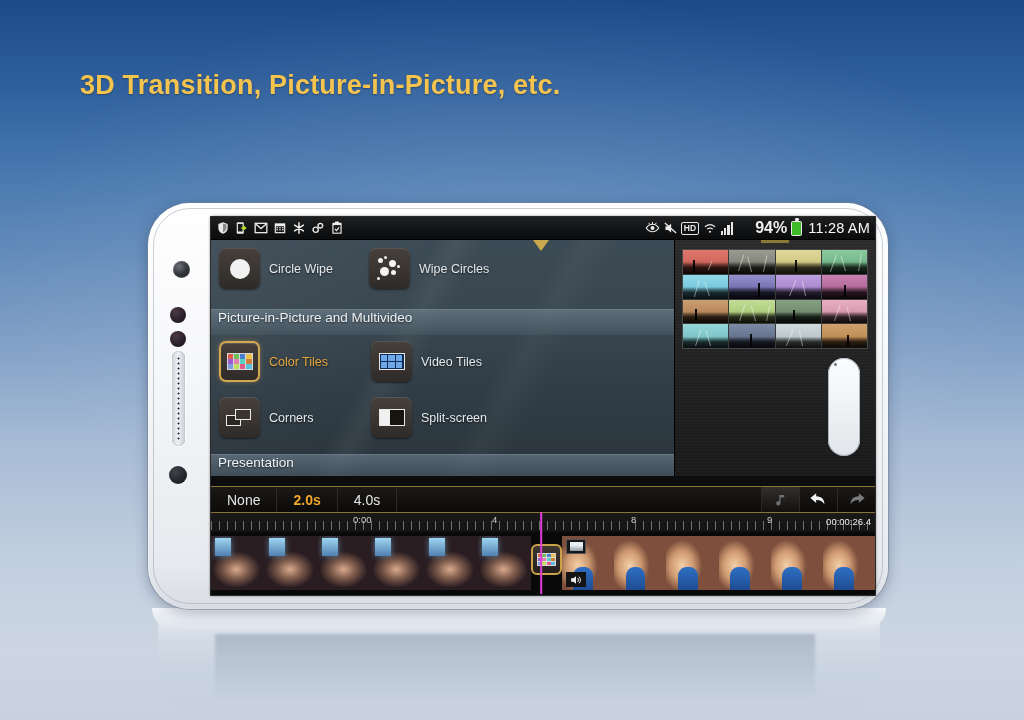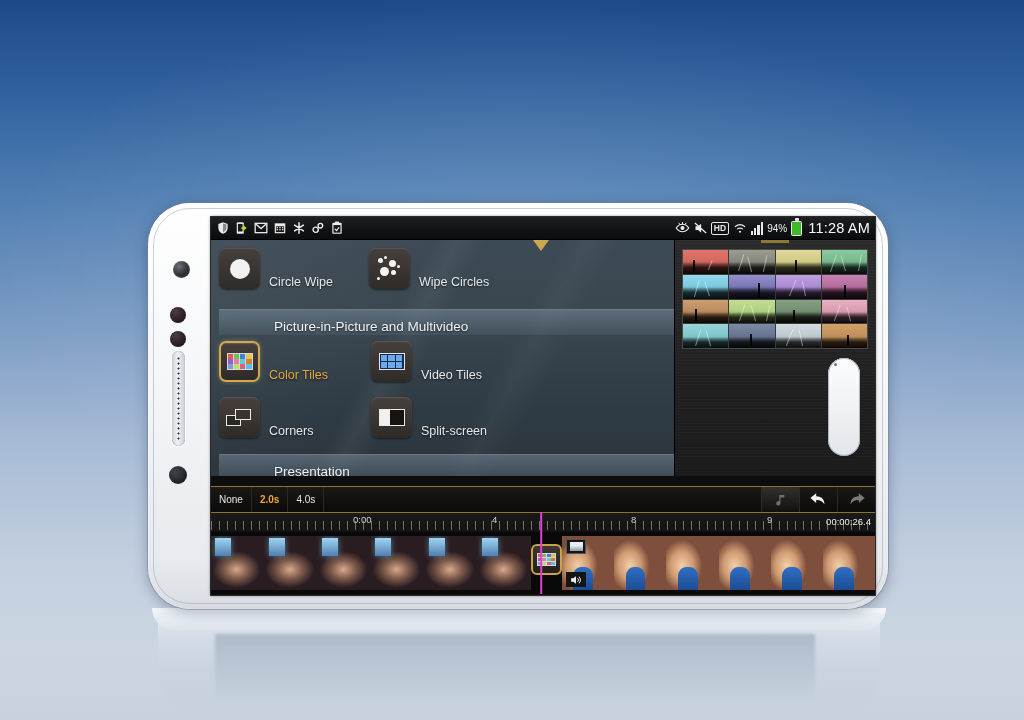--- a/index.html
+++ b/index.html
@@ -134,21 +134,21 @@
   
   .statusbar {
     position: absolute; left: 0; top: 0; width: 100%; height: 23px;
     background: linear-gradient(to bottom, #1e2022 0%, #121314 55%, #0b0c0d 100%);
     display: flex; align-items: center; padding: 0 5px;
     border-bottom: 1px solid #000;
   }
   .sb-left { display: flex; align-items: center; gap: 5px; }
   .sb-right { margin-left: auto; display: flex; align-items: center; gap: 4px; }
   .sb-ico { width: 14px; height: 14px; display: inline-block; }
-  .sb-batt-text { color: #f0f0f0; font-size: 10px; font-weight: normal; }
+  .sb-batt-text { color: #f0f0f0; font-size: 16px; font-weight: bold; margin-left: 18px; }
   .sb-clock { color: #fafafa; font-size: 14.5px; letter-spacing: 0.2px; padding-left: 2px; }
   .batt-body {
     width: 11px; height: 15px; border: 1.4px solid #e9e9e9; border-radius: 1.5px;
     position: relative; background: #3fbb2a;
   }
   .batt-body::before {
     content: ""; position: absolute; left: 2.5px; top: -3.4px;
     width: 4px; height: 2.4px; background: #e9e9e9; border-radius: 1px;
   }
   .hd-badge {
@@ -170,44 +170,44 @@
     overflow: hidden;
   }
   .fx-panel .diag {
     position: absolute; inset: 0;
     background:
       linear-gradient(118deg, transparent 38%, rgba(255,255,255,0.05) 42%, transparent 47%),
       linear-gradient(118deg, transparent 60%, rgba(255,255,255,0.035) 64%, transparent 70%);
     pointer-events: none;
   }
   .fx-row { position: absolute; display: flex; align-items: flex-start; }
-  .fx-item { display: flex; align-items: flex-end; }
+  .fx-item { display: flex; align-items: center; }
   .fx-thumb {
     width: 41px; height: 41px; border-radius: 7px; flex: 0 0 auto;
     background: linear-gradient(to bottom, #45403c 0%, #3a3531 55%, #2e2a27 100%);
     box-shadow: inset 0 1px 1px rgba(255,255,255,0.13), 0 1px 2px rgba(0,0,0,0.5);
     display: flex; align-items: center; justify-content: center;
     position: relative;
   }
   .fx-thumb.sel {
     border: 2px solid #d2a851;
     box-shadow: inset 0 1px 1px rgba(255,255,255,0.15), 0 0 4px rgba(210,168,81,0.45);
   }
   .fx-label {
     color: #e4e8ea; font-size: 12.5px; margin-left: 9px; margin-top: 1px;
     text-shadow: 0 1px 2px rgba(0,0,0,0.65); white-space: nowrap;
   }
   .fx-label.sel { color: #e8a93c; }
 
   .fx-section {
-    position: absolute; left: 8px; width: 463px; height: 26px;
+    position: absolute; left: 0; width: 463px; height: 26px;
     background: linear-gradient(to bottom, rgba(120,140,155,0.55), rgba(80,98,112,0.45));
     border-top: 1px solid rgba(180,200,215,0.35);
     border-bottom: 1px solid rgba(0,0,0,0.25);
-    display: flex; align-items: flex-end; padding-left: 48px;
+    display: flex; align-items: flex-start;
   }
   .fx-section span {
     color: #eef2f4; font-size: 13.5px; padding-left: 7px;
     text-shadow: 0 1px 2px rgba(0,0,0,0.6);
   }
 
   
   .gl-circle { width: 20px; height: 20px; border-radius: 50%; background: #f2f2f2; }
   .gl-many { position: relative; width: 26px; height: 26px; }
   .gl-many i { position: absolute; border-radius: 50%; background: #f4f4f4; display: block; }
@@ -277,21 +277,21 @@
 
   
   .toolbar {
     position: absolute; left: 0; top: 246px; width: 664px; height: 26px;
     background: linear-gradient(to bottom, #1c1a16 0%, #141210 45%, #0d0b09 100%);
     display: flex; align-items: stretch;
     border-top: 1px solid #8a7433;
   }
   .tb-btn {
     display: flex; align-items: center; justify-content: center;
-    color: #e6e6e6; font-size: 10px; padding: 0 8px;
+    color: #e6e6e6; font-size: 14px; padding: 0 16px;
     border-right: 1px solid #2e2a22;
   }
   .tb-btn.sel { color: #f0a72e; font-weight: bold; }
   .tb-spacer { flex: 1; }
   .tb-icon-btn {
     width: 38px; display: flex; align-items: center; justify-content: center;
     border-left: 1px solid #2e2a22;
   }
   .tb-icon-btn.music {
     background: linear-gradient(to bottom, rgba(90,90,90,0.35), rgba(40,40,40,0.2));
@@ -386,20 +386,21 @@
     position: absolute; left: 355px; top: 40px; width: 20px; height: 15px;
     background: #141414; z-index: 5; display: flex; align-items: center; justify-content: center;
   }
 </style>
 </head>
 <body>
 
 <div class="bg-sheen"></div>
 
 <div class="headline-block">
+  <div class="subhead">3D Transition, Picture-in-Picture, etc.</div>
 </div>
 
 <div class="reflection-edge"></div>
 <div class="reflection"></div>
 <div class="reflection-screen"></div>
 
 <div class="phone">
   <div class="phone-inner-ring"></div>
 
   <div class="hw hw-camera"></div>

